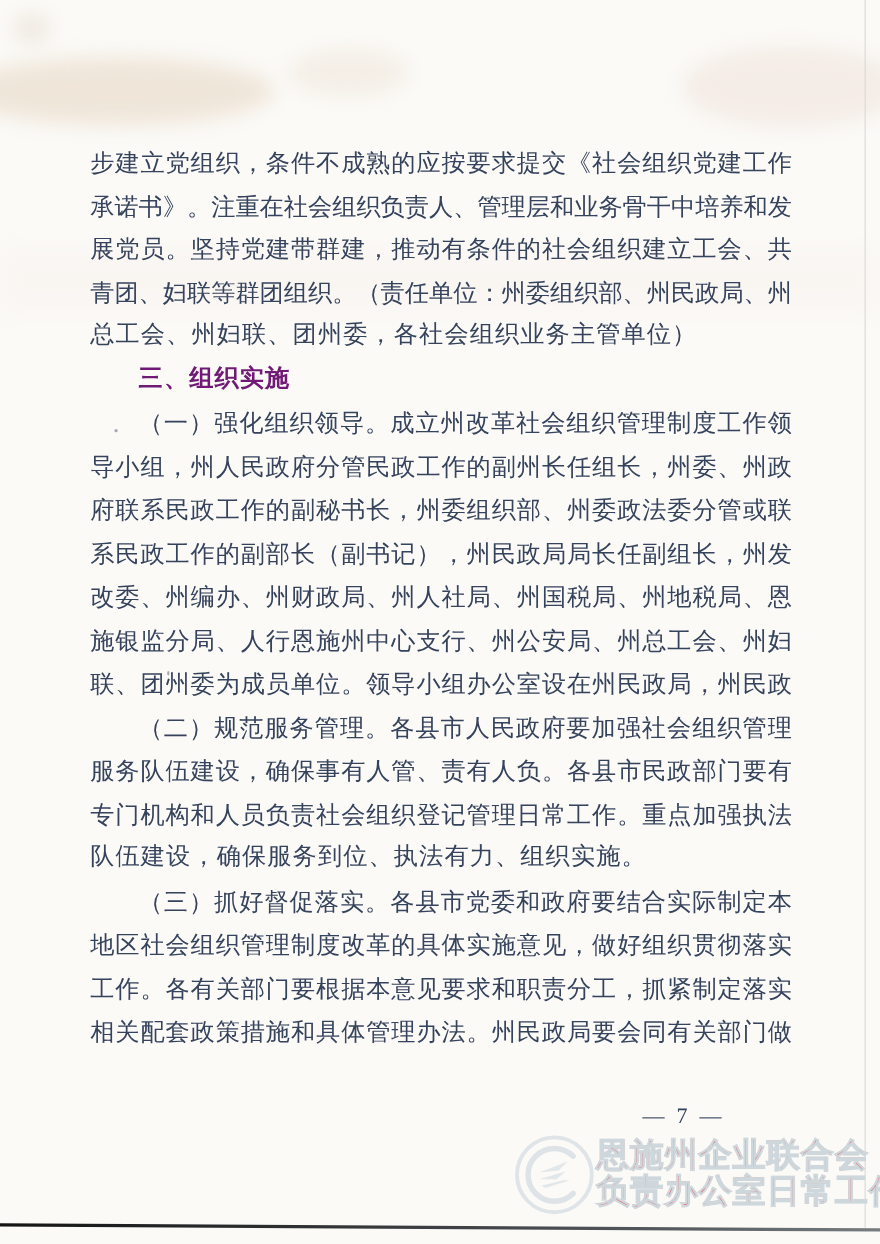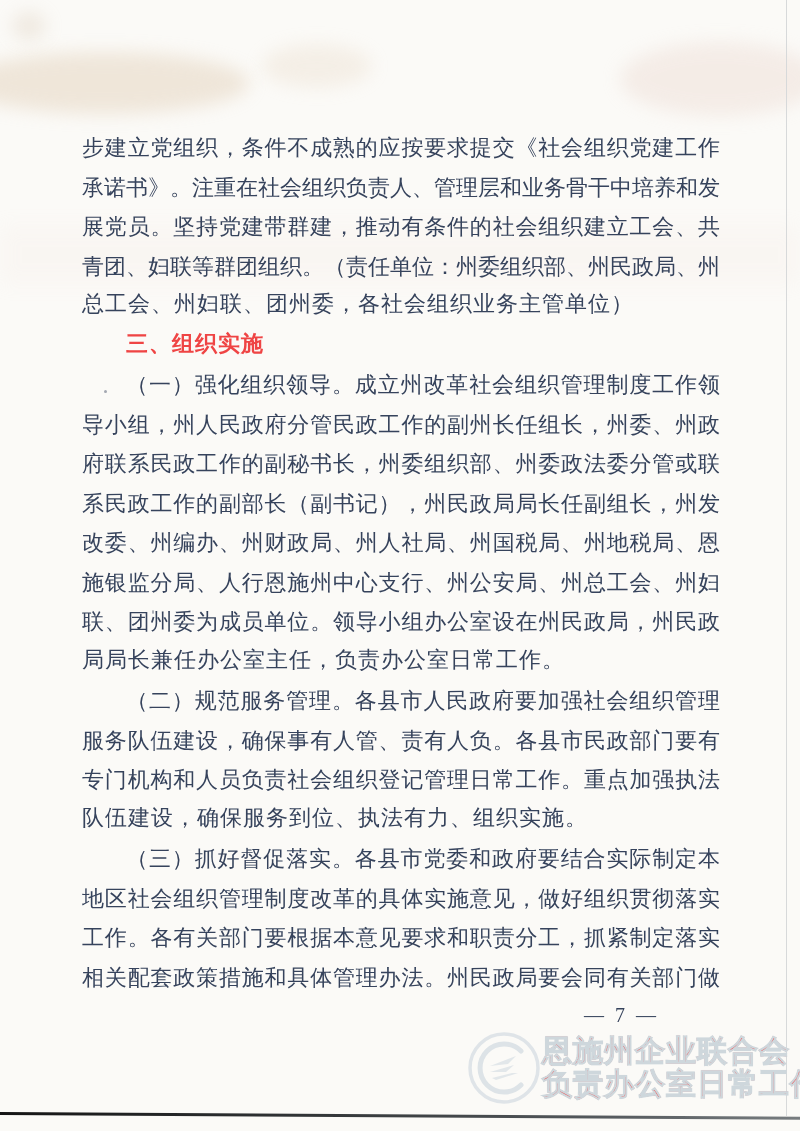--- a/index.html
+++ b/index.html
@@ -34,21 +34,21 @@
     display: flex;
     justify-content: space-between;
     align-items: center;
   }
   .text-line.justified span { display: inline-block; }
   .text-line.plain { letter-spacing: 1px; font-family: Liberation Mono, monospace; }
   .text-line.indent { padding-left: 44px; }
   .heading-line {
     font-family: "Liberation Sans", sans-serif;
     font-weight: bold;
-    color: #ef4444;
+    color: #701a75;
     letter-spacing: 2px;
   }
 
   
   #page-number {
     position: absolute;
     left: 584px;
     top: 1004px;
     font-size: 20px;
     letter-spacing: 3px;
@@ -469,21 +469,20 @@
         <span>在</span>
         <span>州</span>
         <span>民</span>
         <span>政</span>
         <span>局</span>
         <span>，</span>
         <span>州</span>
         <span>民</span>
         <span>政</span>
       </div>
-      <div class="text-line plain">局局长兼任办公室主任，负责办公室日常工作。</div>
       <div class="text-line justified indent">
         <span>（</span>
         <span>二</span>
         <span>）</span>
         <span>规</span>
         <span>范</span>
         <span>服</span>
         <span>务</span>
         <span>管</span>
         <span>理</span>

